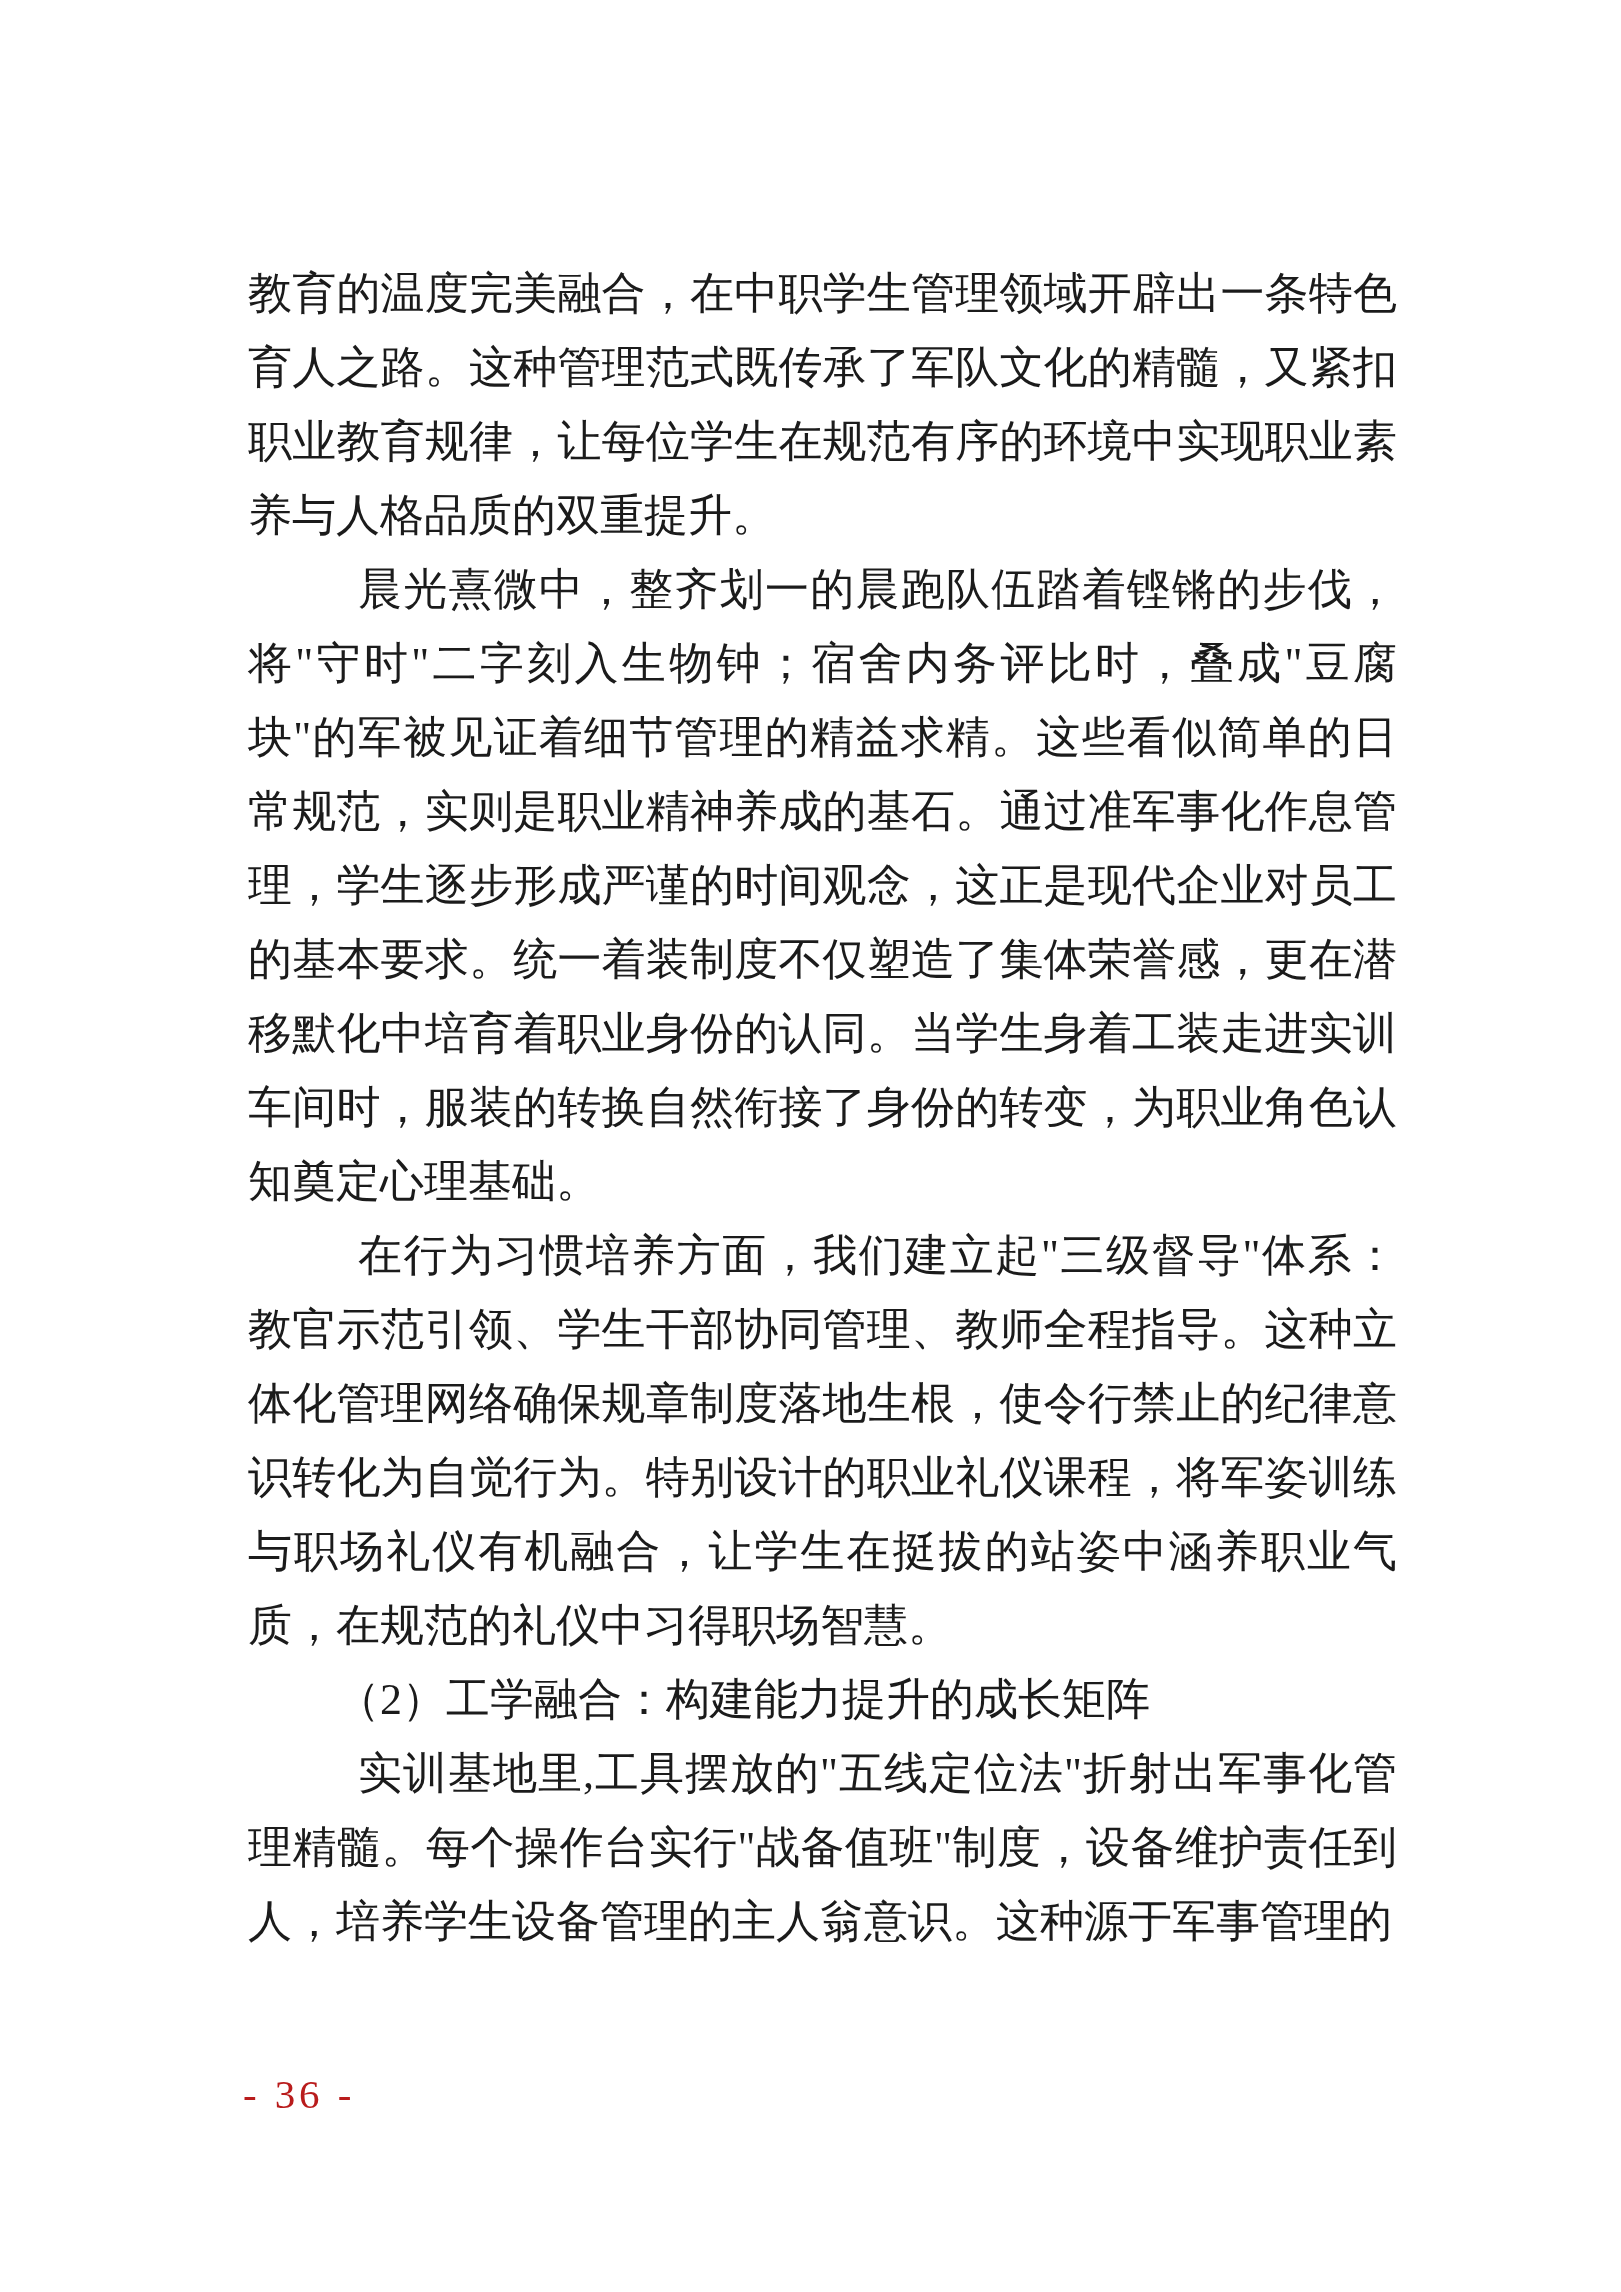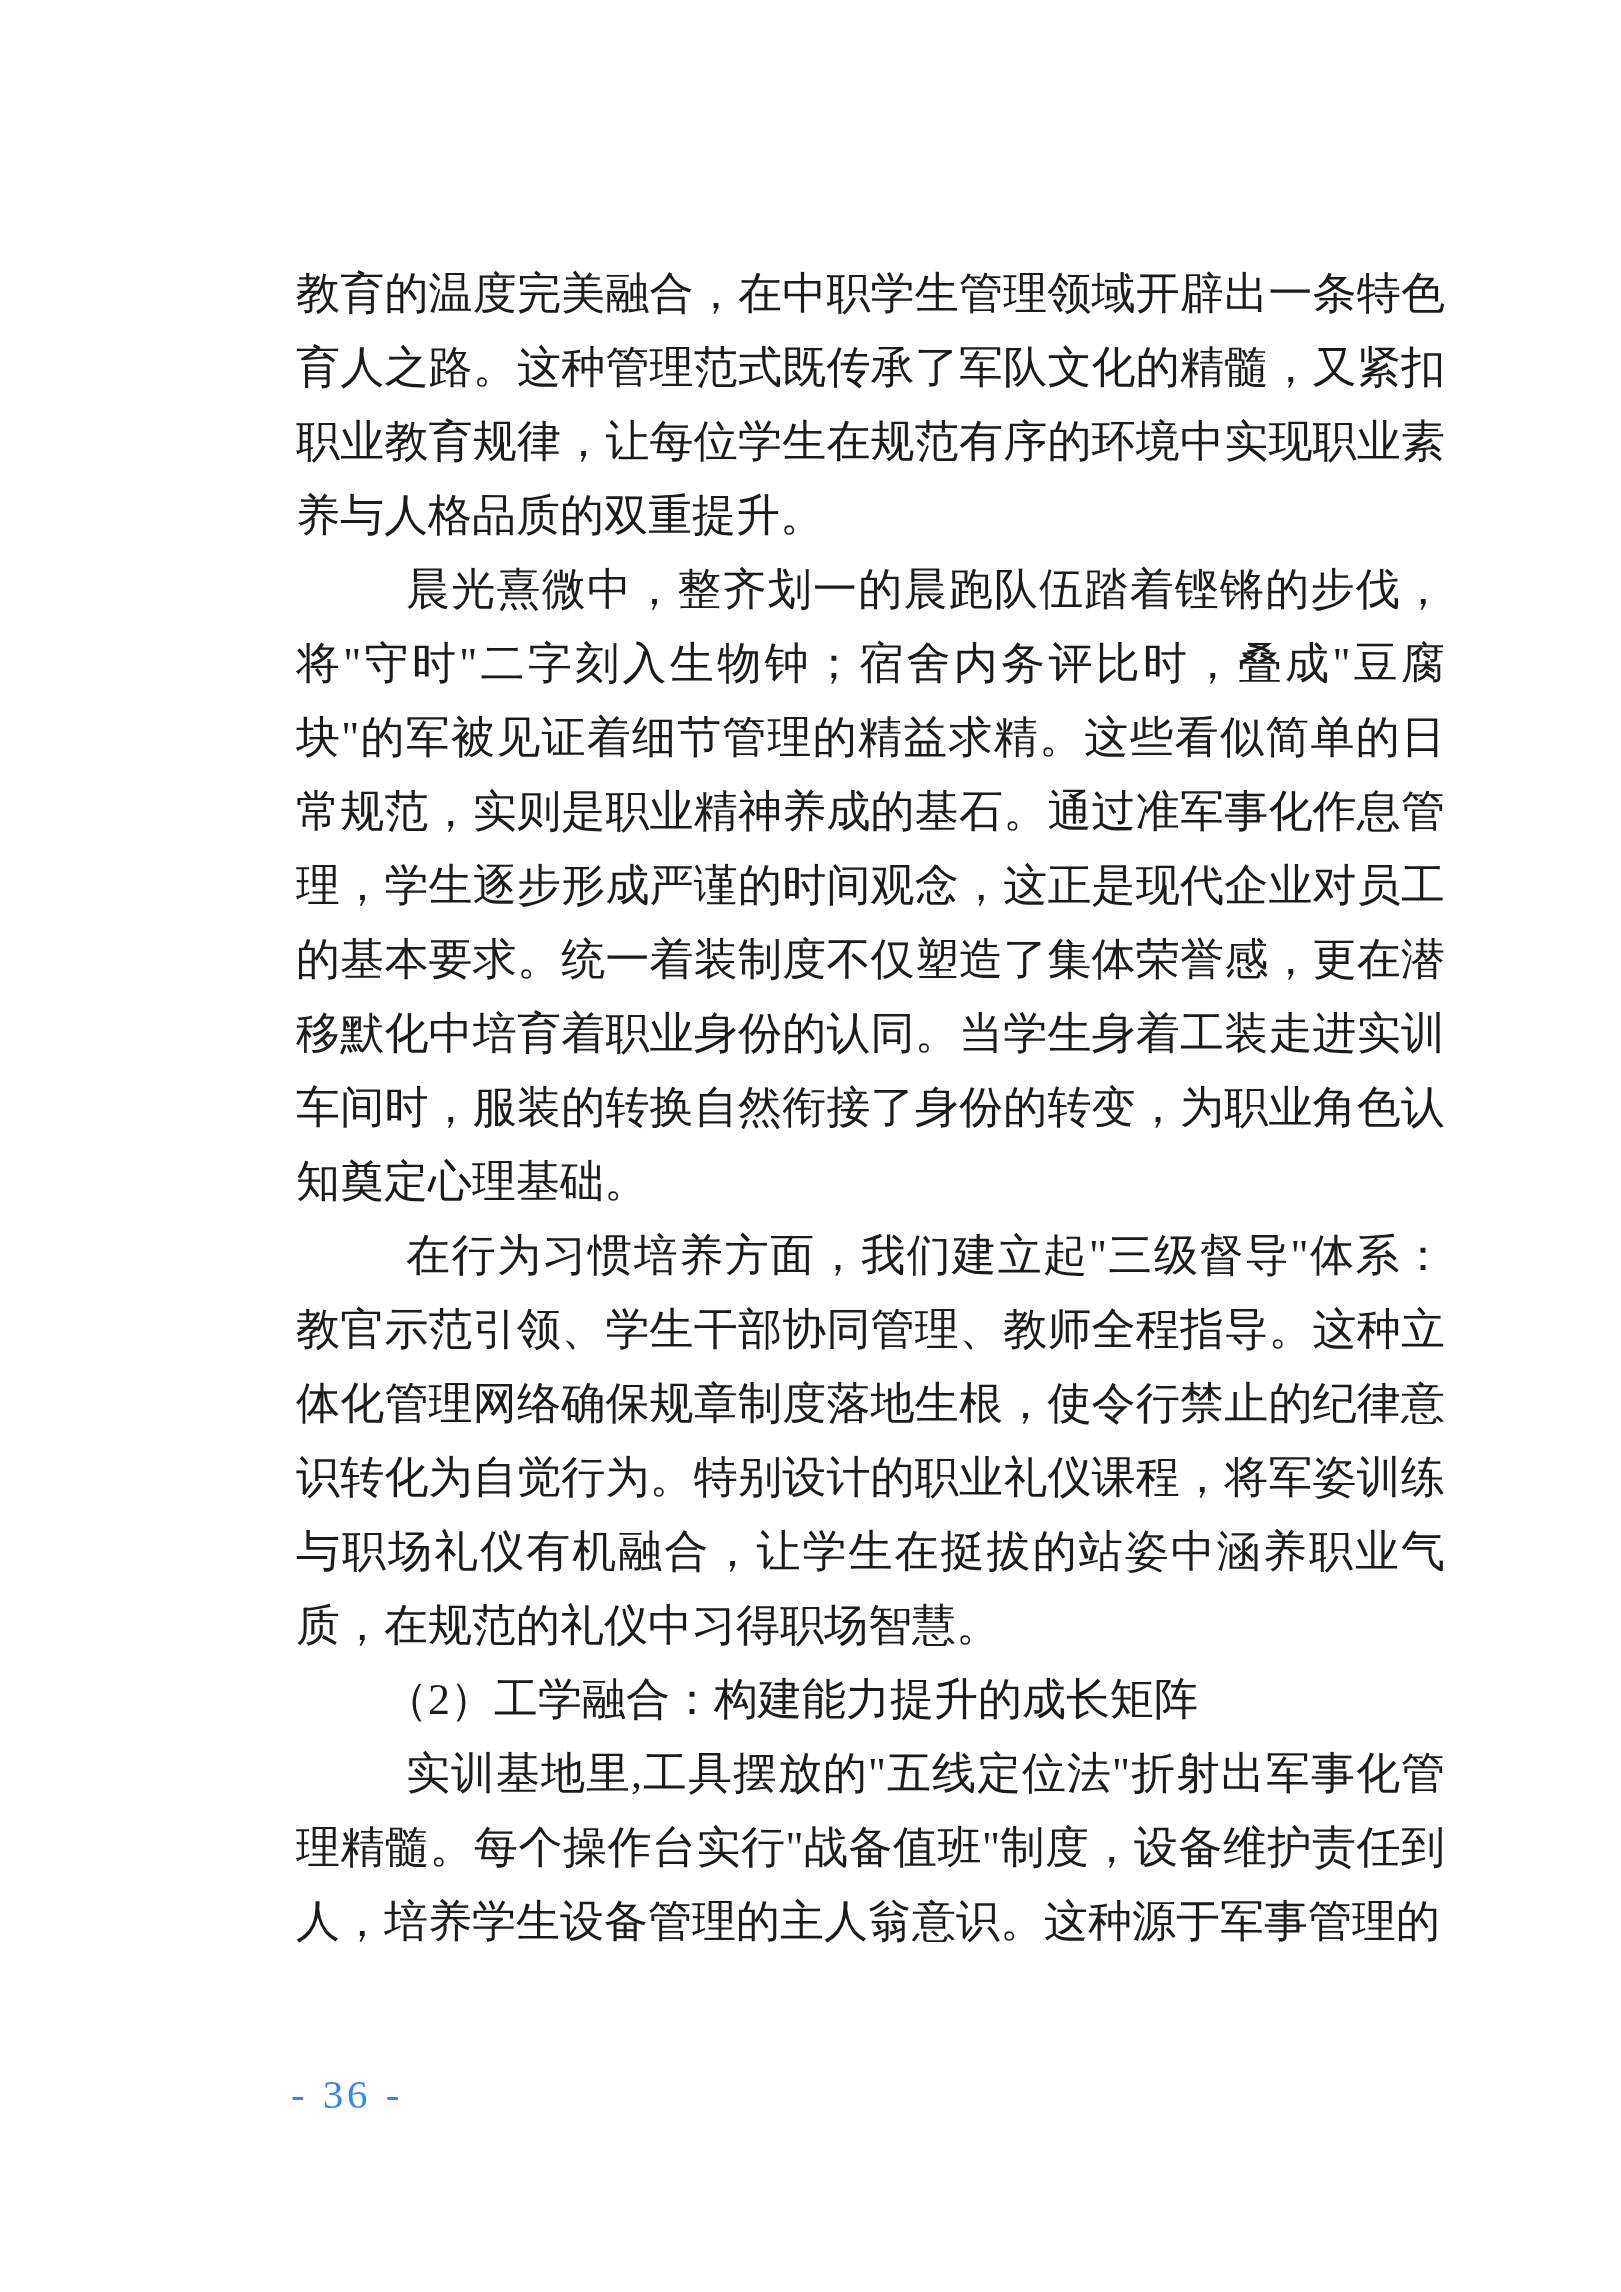--- a/index.html
+++ b/index.html
@@ -8,21 +8,20 @@
     background: #ffffff;
   }
   .page {
     position: relative;
     width: 1557px;
     height: 2293px;
     background: #ffffff;
     overflow: hidden;
     font-family: "Liberation Serif", "DejaVu Serif", serif;
     color: #1b1b1b;
-    margin-left: 48px;
   }
   .textblock {
     position: absolute;
     left: 248px;
     top: 257px;
     width: 1149px;
     font-size: 44px;
     line-height: 74px;
     text-align: justify;
     text-justify: inter-ideograph;
@@ -34,21 +33,21 @@
   }
   p.continuation { text-indent: 0; }
   p.paragraph    { text-indent: 2.5em; }
   p.heading      { text-indent: 2em; }
   .footer {
     position: absolute;
     left: 243px;
     top: 2070px;
     font-size: 41px;
     letter-spacing: 3.9px;
-    color: #3b82f6;
+    color: #b91c1c;
     font-family: "Liberation Serif", "DejaVu Serif", serif;
   }
 </style>
 </head>
 <body>
 
 <div class="page">
   <div class="textblock">
       <p class="continuation">教育的温度完美融合，在中职学生管理领域开辟出一条特色育人之路。这种管理范式既传承了军队文化的精髓，又紧扣职业教育规律，让每位学生在规范有序的环境中实现职业素养与人格品质的双重提升。</p>
       <p class="paragraph">晨光熹微中，整齐划一的晨跑队伍踏着铿锵的步伐，将"守时"二字刻入生物钟；宿舍内务评比时，叠成"豆腐块"的军被见证着细节管理的精益求精。这些看似简单的日常规范，实则是职业精神养成的基石。通过准军事化作息管理，学生逐步形成严谨的时间观念，这正是现代企业对员工的基本要求。统一着装制度不仅塑造了集体荣誉感，更在潜移默化中培育着职业身份的认同。当学生身着工装走进实训车间时，服装的转换自然衔接了身份的转变，为职业角色认知奠定心理基础。</p>

